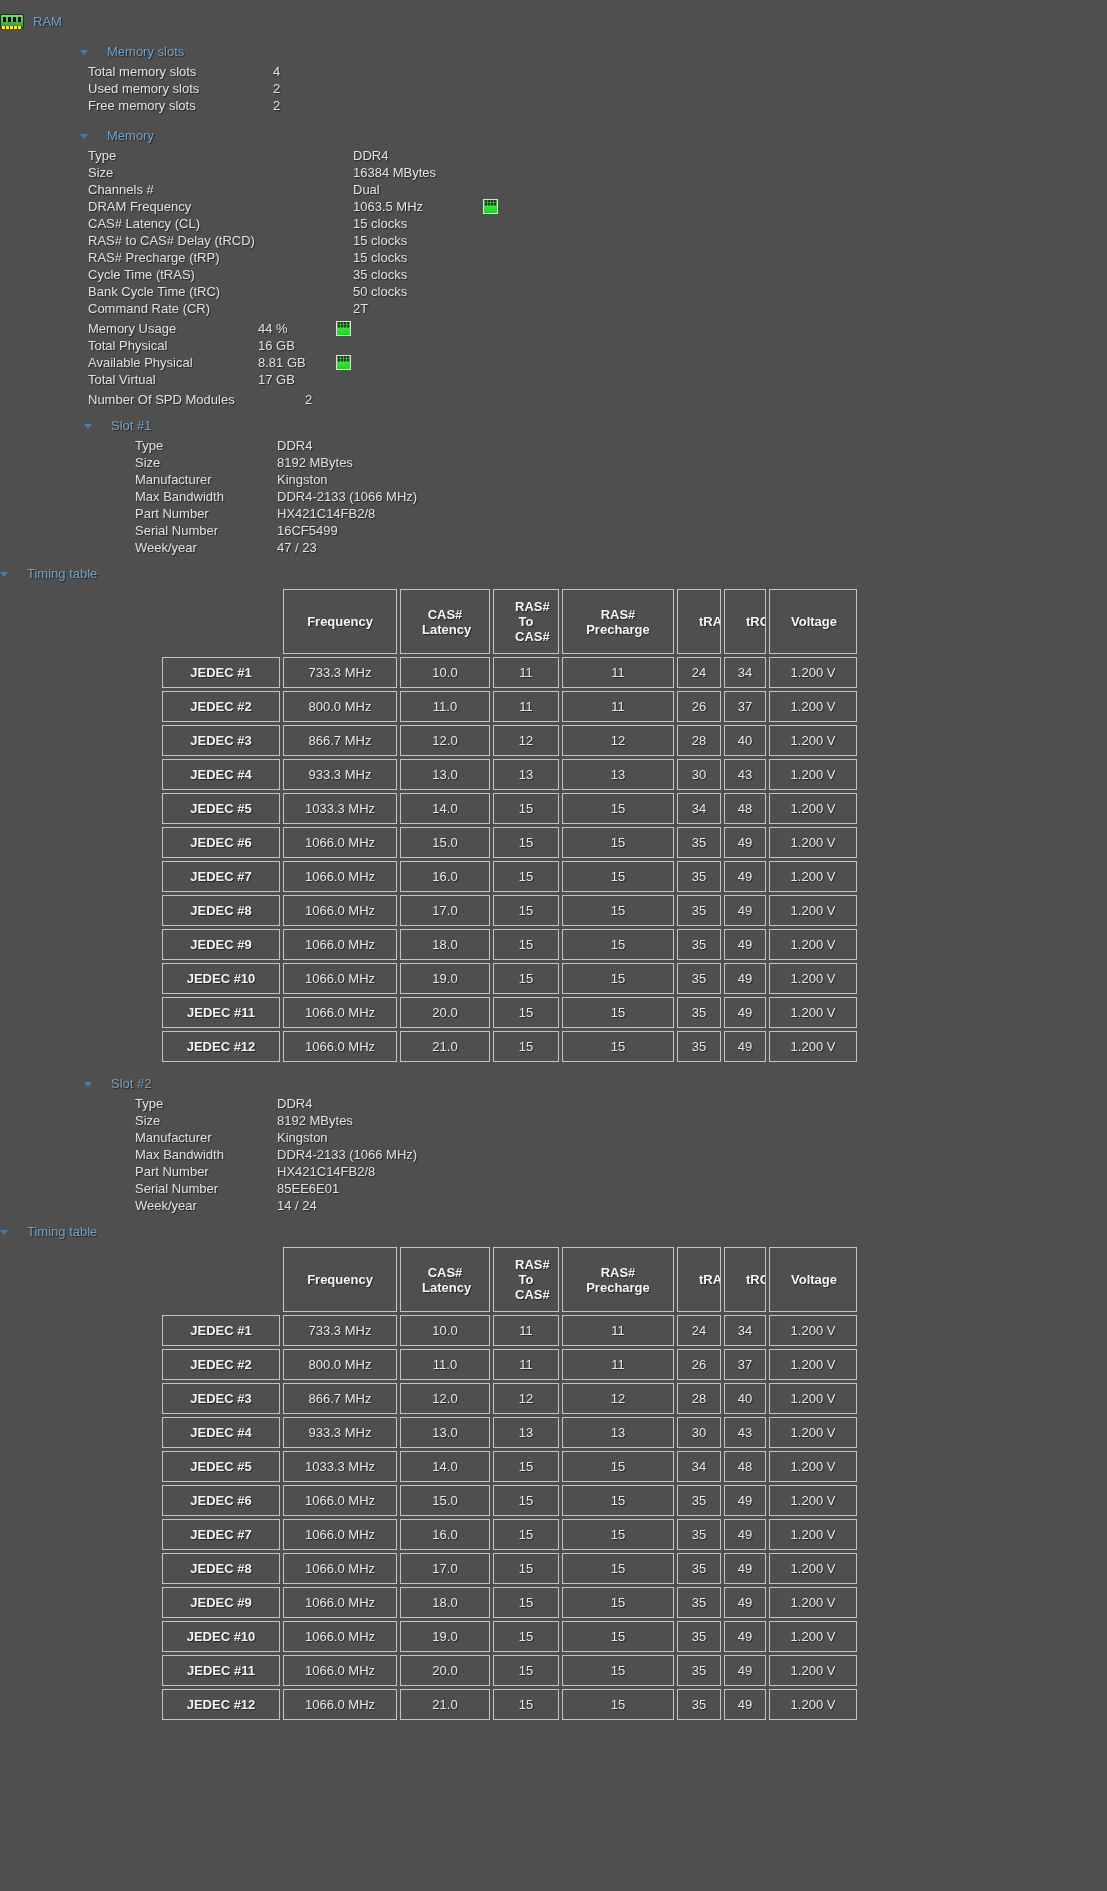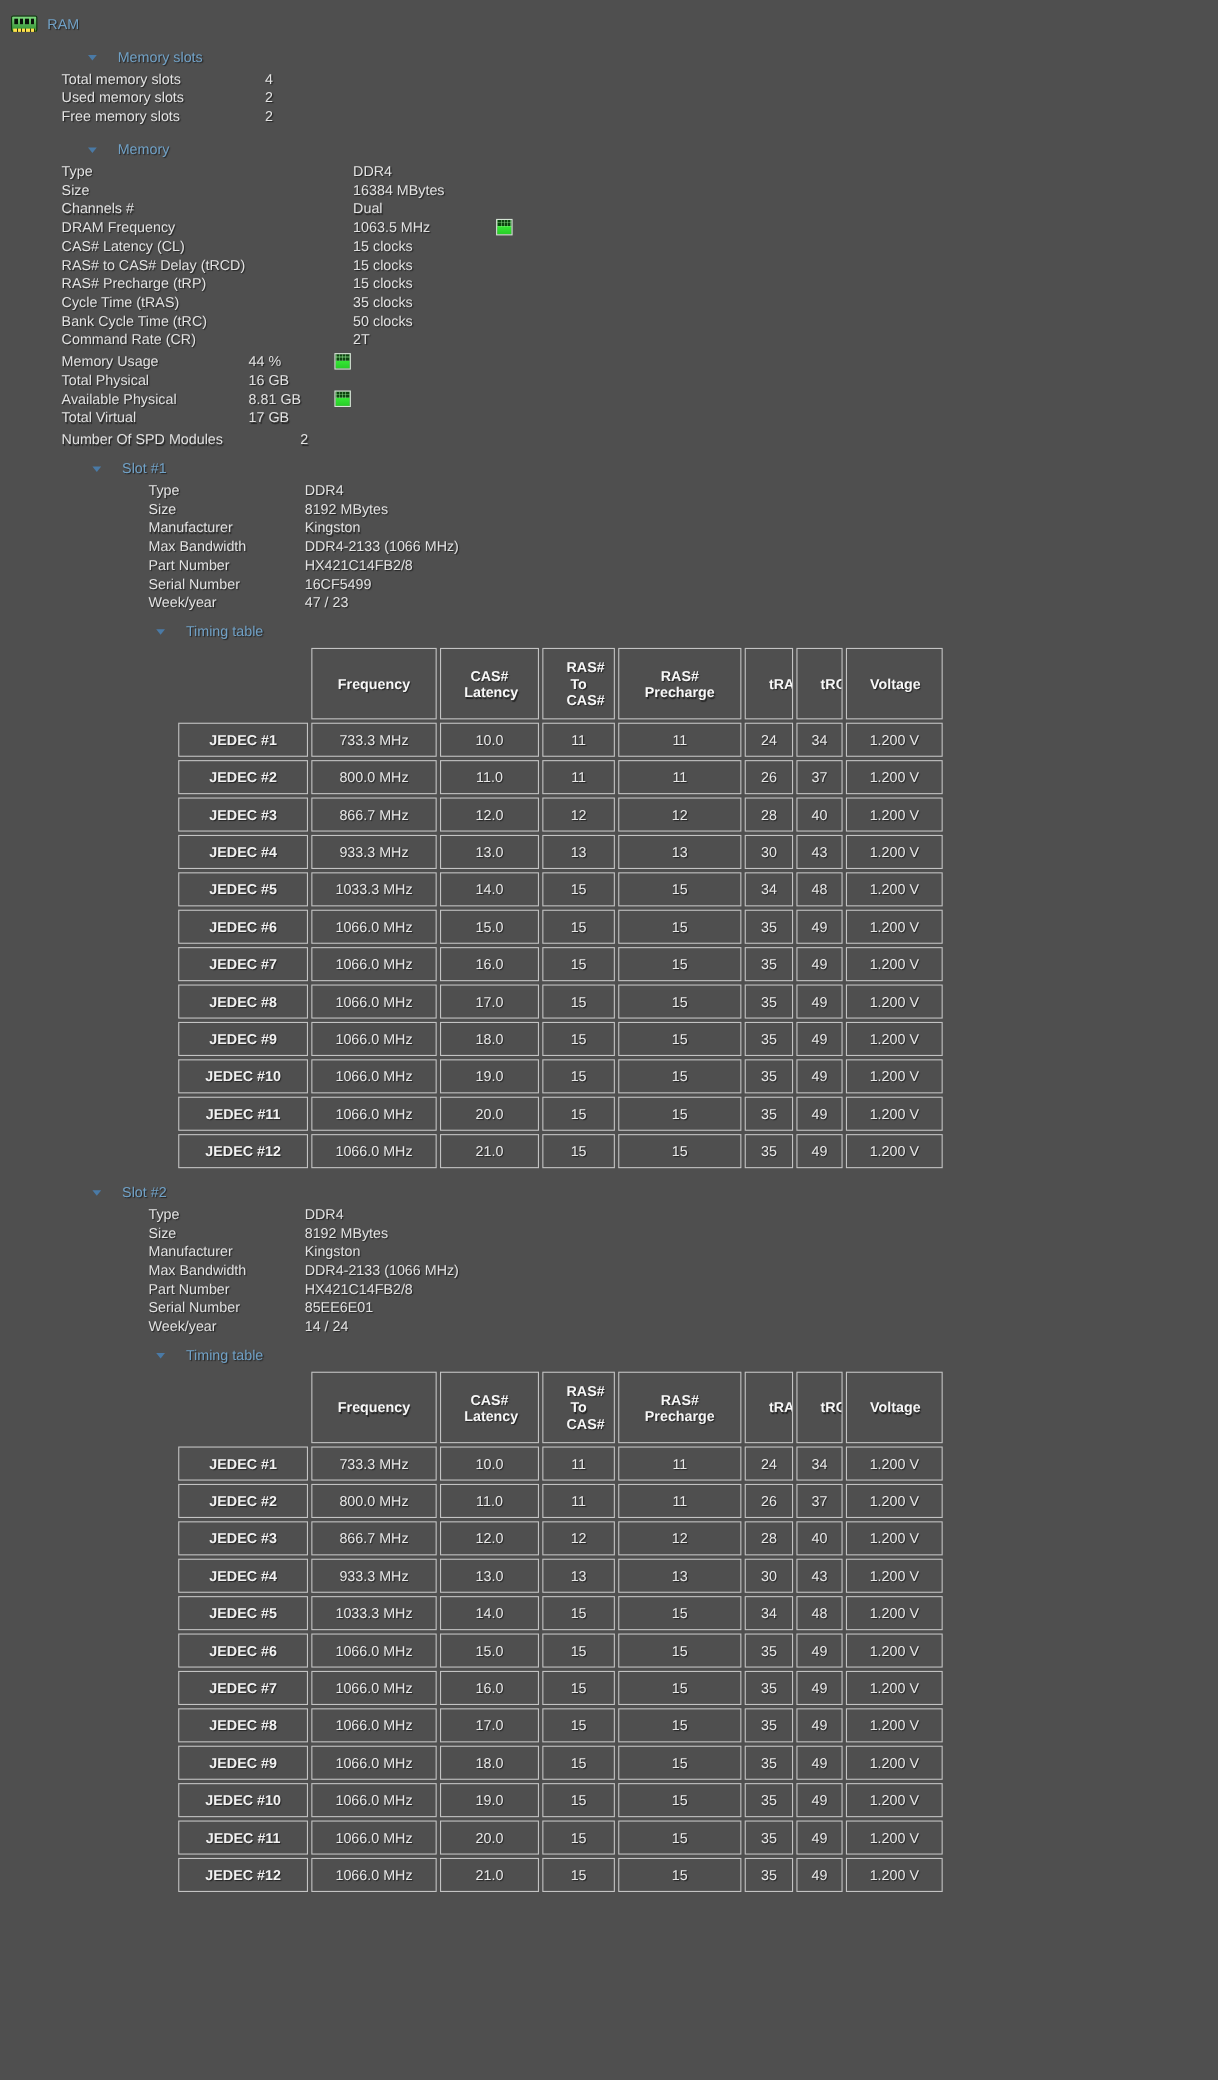--- a/index.html
+++ b/index.html
@@ -2,44 +2,44 @@
 <html><head>
 <meta charset="utf-8">
 <style>
   html,body { margin:0; padding:0; background:#4f4f4f; }
   body { font-family:"Liberation Sans", sans-serif; font-size:13px; color:#e2e2e2; }
   .page { position:relative; width:1107px; height:1891px; overflow:hidden;
           padding-top:12px; box-sizing:border-box;
           text-shadow:1px 1px 1px rgba(0,0,0,.55); }
 
   
-  .title-row { display:flex; align-items:center; gap:9px; padding-left:10px; height:18px; }
+  .title-row { display:flex; align-items:center; gap:9px; height:18px; }
   .page-title { color:#71a1c6; }
   .ram-chip { position:relative; width:22px; height:13px; flex:0 0 auto;
               background:linear-gradient(#7ed97e,#2e8f2e); border:1px solid #0d3b0d; border-radius:2px; }
   .ram-chip::before { content:""; position:absolute; left:2px; right:2px; top:2px; height:5px;
               background:repeating-linear-gradient(90deg,#0a120a 0 3px, transparent 3px 5px); }
   .ram-chip::after { content:""; position:absolute; left:1px; right:1px; bottom:-1px; height:3px;
               background:repeating-linear-gradient(90deg,#ffe14d 0 3px,#33300f 3px 4px); }
 
   
   .sec-hdr { display:flex; align-items:center; gap:19px; color:#71a1c6;
              margin-top:13px; height:17px; cursor:default; }
   .sec-hdr.tight { margin-top:9px; }
   .tri { width:0; height:0; flex:0 0 auto; margin-top:2px;
          border-left:4px solid transparent; border-right:4px solid transparent;
          border-top:5px solid #4a7aa6; }
   .hdr1 { padding-left:80px; }
   .hdr2 { padding-left:84px; }
-  .hdr3 { padding-left:142px; }
+  .hdr3 { }
 
   
   .kv { margin-top:3px; }
   .kv-row { display:flex; align-items:center; line-height:17px; height:17px; }
-  .kv.l1 .kv-row { padding-left:56px; }
+  .kv.l1 .kv-row { padding-left:88px; }
   .kv.l2 .kv-row { padding-left:135px; }
   .kv-label { flex:0 0 auto; }
   .kv-value { flex:0 0 auto; }
   .w-ms  .kv-label { width:185px; }
   .w-mem .kv-label { width:265px; }  .w-mem .kv-value { width:130px; }
   .w-phys .kv-label { width:170px; } .w-phys .kv-value { width:78px; }
   .w-spd .kv-label { width:217px; }
   .w-slot .kv-label { width:142px; }
 
   

